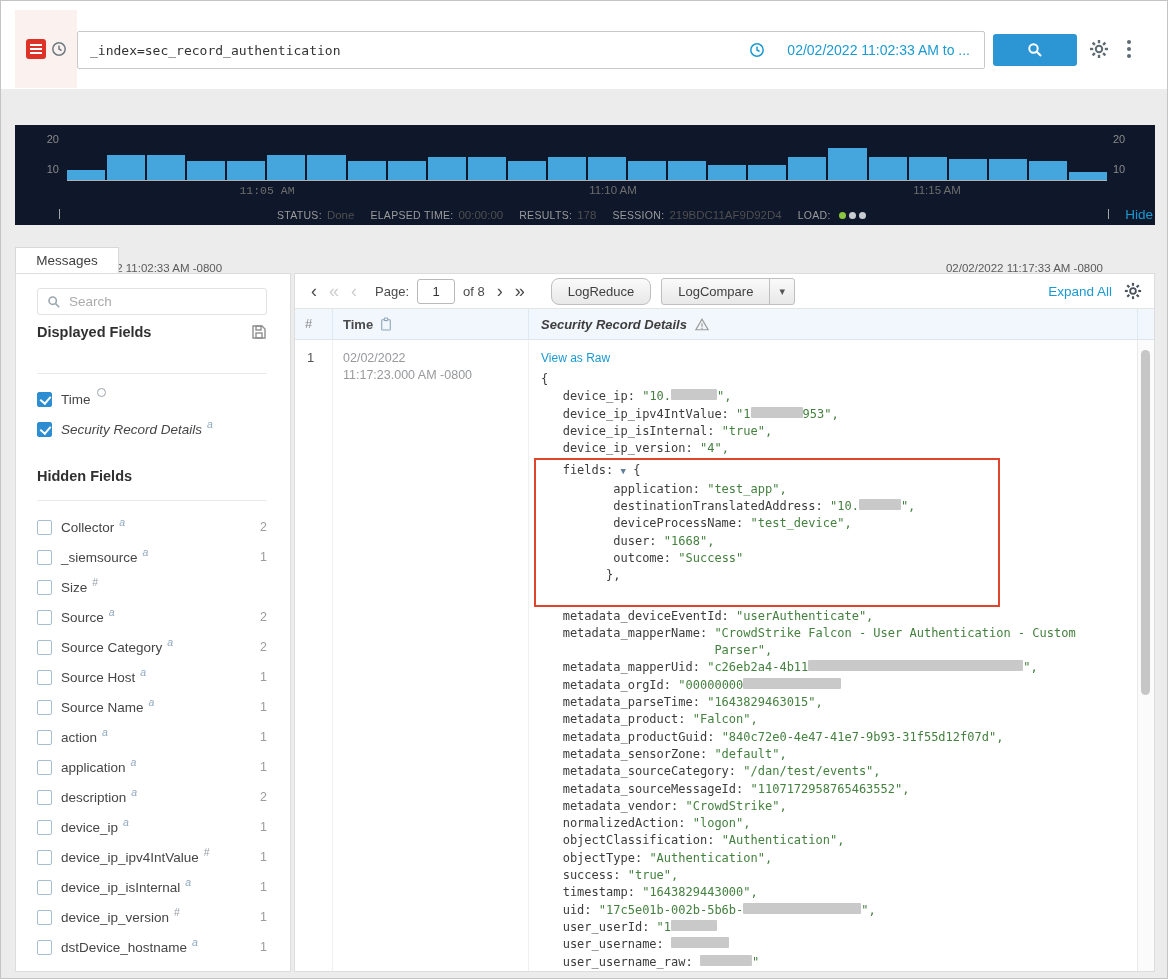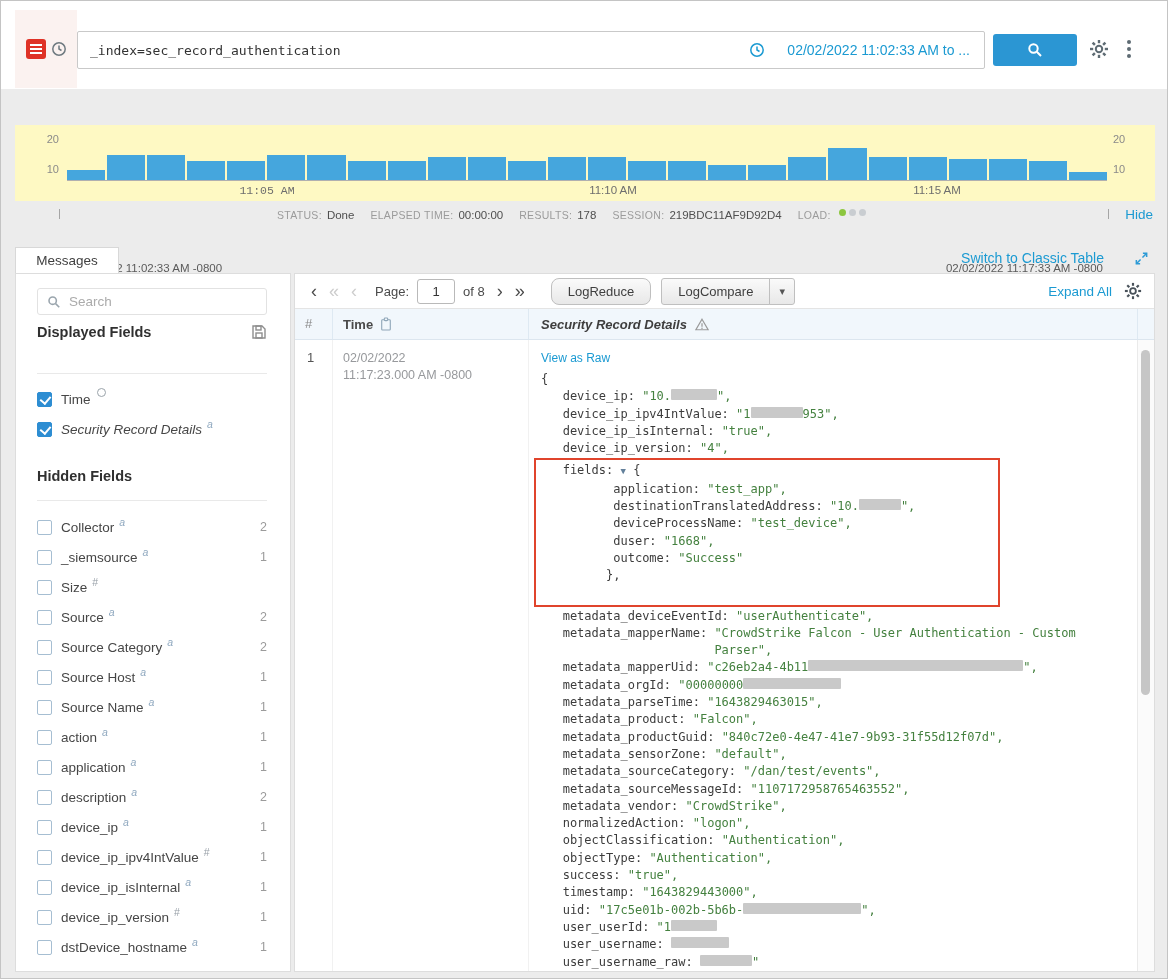--- a/index.html
+++ b/index.html
@@ -22,39 +22,39 @@
   .time-range { display:flex; align-items:center; gap:22px; padding-right:14px;
                 color:var(--accent); font-size:14px; cursor:pointer; }
   .search-btn { position:absolute; left:992px; top:33px; width:84px; height:32px;
                 background:var(--searchbtn); border:0; border-radius:3px; cursor:pointer;
                 display:flex; align-items:center; justify-content:center; }
   .hdr-gear { position:absolute; left:1088px; top:38px; cursor:pointer; display:flex; }
   .kebab { position:absolute; left:1126px; top:39px; display:flex; flex-direction:column; gap:3px; cursor:pointer; }
   .kebab i { width:4px; height:4px; border-radius:50%; background:#5E6B73; }
 
   
-  .histo { position:absolute; left:14px; top:124px; width:1140px; height:76px; background:#fef9c3; }
+  .histo { position:absolute; left:14px; top:124px; width:1140px; height:100px; background:#0f172a; }
   .yt { position:absolute; font-size:11px; color:#8A8A8A; width:24px; }
   .yt.l { left:20px; text-align:right; }
   .yt.r { left:1098px; text-align:left; }
   .y20 { top:8px; } .y10 { top:38px; }
   .bars { position:absolute; left:52px; top:12px; width:1040px; height:43px;
           display:flex; align-items:flex-end; gap:2px; border-bottom:1px solid #B0B0B0; }
   .bar { flex:1 1 auto; background:var(--bar); }
   .xt { position:absolute; top:59px; font-size:11.5px; color:#6E6E6E; width:80px; text-align:center; }
   .x1 { left:212px;font-family:Liberation Mono, monospace; } .x2 { left:558px; } .x3 { left:882px; }
 
   
   .statusrow { position:absolute; left:14px; top:205px; width:1140px; height:24px; }
   .tickmark { position:absolute; width:1px; height:10px; background:#A5A5A5; top:3px; }
   .tm-l { left:44px; } .tm-r { right:46px; }
   .st-start, .st-end { position:absolute; top:12px; font-size:11.5px; color:#5A5A5A;margin-top:44px; }
   .st-start { left:50px; } .st-end { right:52px; }
   .st-items { position:absolute; left:262px; top:3px; display:flex; gap:16px; align-items:center; }
-  .st-item { display:flex; }
+  .st-item { display:flex; align-items:center; }
   .st-label { font-size:10.5px; color:#9B9B9B; letter-spacing:.3px; }
   .st-value { font-size:11.5px; color:#4F4F4F; margin-left:5px; }
   .dot { width:7px; height:7px; border-radius:50%; display:inline-block; margin-left:3px; }
   .hide-link { position:absolute; right:2px; top:1px; color:var(--accent); font-size:13.5px;
                text-decoration:none; cursor:pointer; }
 
   
   .msg-tab { position:absolute; left:14px; top:246px; width:104px; height:26px; background:#fff;
              border:1px solid #D8D8D8; border-bottom:none; box-sizing:border-box; cursor:pointer;
              display:flex; align-items:center; justify-content:center; font-size:13.5px; color:#3F3F3F; }
@@ -260,31 +260,20 @@
           <span class="dot" style="background: rgb(201, 205, 209);"></span>
         </span>
       </div>
     <span class="st-end">02/02/2022 11:17:33 AM -0800</span>
     <span class="tickmark tm-r"></span>
     <a class="hide-link">Hide</a>
   </div>
 
   <div class="msg-tab">Messages</div>
 
-  <div class="switch-row">
-    <a class="switch-link">Switch to Classic Table</a>
-    <span class="expand-icon">
-      <svg width="15" height="15" viewBox="0 0 16 16" fill="none" stroke="#2E9BD6" stroke-width="1.6">
-        <path d="M9.5 2.5 H13.5 V6.5"></path>
-          <path d="M13.5 2.5 L9 7"></path>
-        <path d="M6.5 13.5 H2.5 V9.5"></path>
-          <path d="M2.5 13.5 L7 9"></path>
-      </svg>
-    </span>
-  </div>
 
   <aside class="sidebar">
     <div class="sb-search">
       <svg width="14" height="14" viewBox="0 0 16 16" fill="none" stroke="#9AA5AD" stroke-width="1.8">
         <circle cx="6.5" cy="6.5" r="4.2"></circle>
           <line x1="9.8" y1="9.8" x2="14" y2="14"></line>
       </svg>
       <input placeholder="Search" style="">
     </div>
     <div class="sb-head df">

